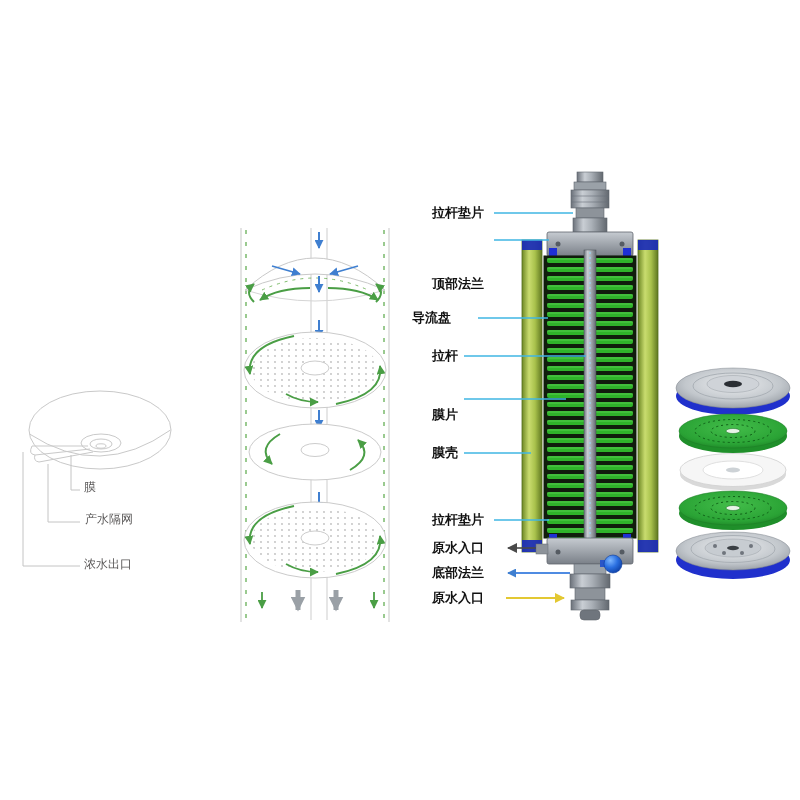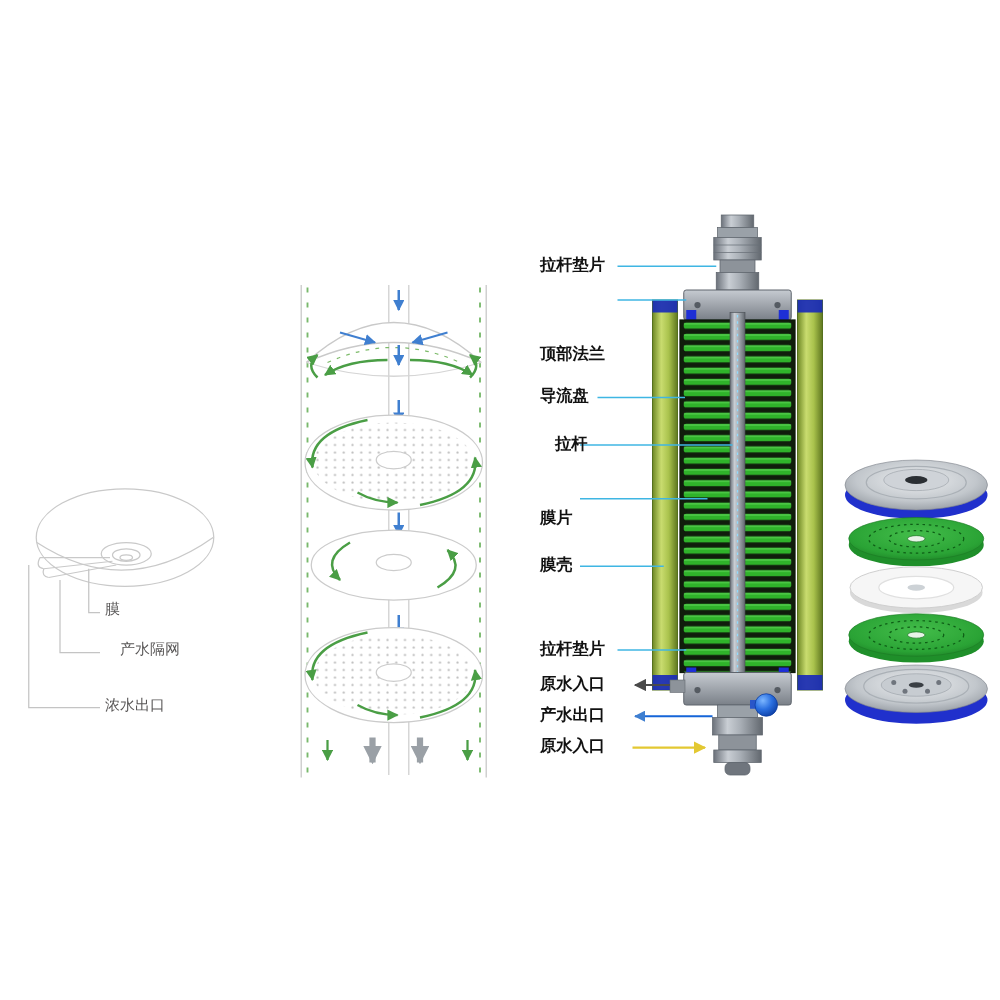--- a/index.html
+++ b/index.html
@@ -282,26 +282,26 @@
       <circle cx="715" cy="546" r="2" fill="#6f757d"></circle>
       <circle cx="751" cy="546" r="2" fill="#6f757d"></circle>
       <circle cx="724" cy="553" r="2" fill="#6f757d"></circle>
       <circle cx="742" cy="553" r="2" fill="#6f757d"></circle>
       <ellipse cx="733" cy="548" rx="6" ry="2.2" fill="#3a3f44"></ellipse>
     </g>
   </g>
 </svg>
 
 <div class="lbl-left" style="left:84px; top:481px;">膜</div>
-<div class="lbl-left" style="left:96px; top:513px;">产水隔网</div>
+<div class="lbl-left" style="left:85px; top:513px;">产水隔网</div>
 <div class="lbl-left" style="left:84px; top:558px;">浓水出口</div>
 
 <div class="lbl" style="left:432px; top:206px;">拉杆垫片</div>
 <div class="lbl" style="left:432px; top:233px;margin-top:44px;">顶部法兰</div>
-<div class="lbl" style="left:432px; top:311px;">导流盘</div>
-<div class="lbl" style="left:444px; top:349px;">拉杆</div>
+<div class="lbl" style="left:412px; top:311px;">导流盘</div>
+<div class="lbl" style="left:432px; top:349px;">拉杆</div>
 <div class="lbl" style="left:432px; top:408px;">膜片</div>
 <div class="lbl" style="left:432px; top:446px;">膜壳</div>
 <div class="lbl" style="left:432px; top:513px;">拉杆垫片</div>
 
 <div class="lbl" style="left:432px; top:541px;">原水入口</div>
-<div class="lbl" style="left:432px; top:566px;">产水出口</div>
+<div class="lbl" style="left:432px; top:566px;">底部法兰</div>
 <div class="lbl" style="left:432px; top:591px;text-align:right;">原水入口</div>
 
 </body></html>

